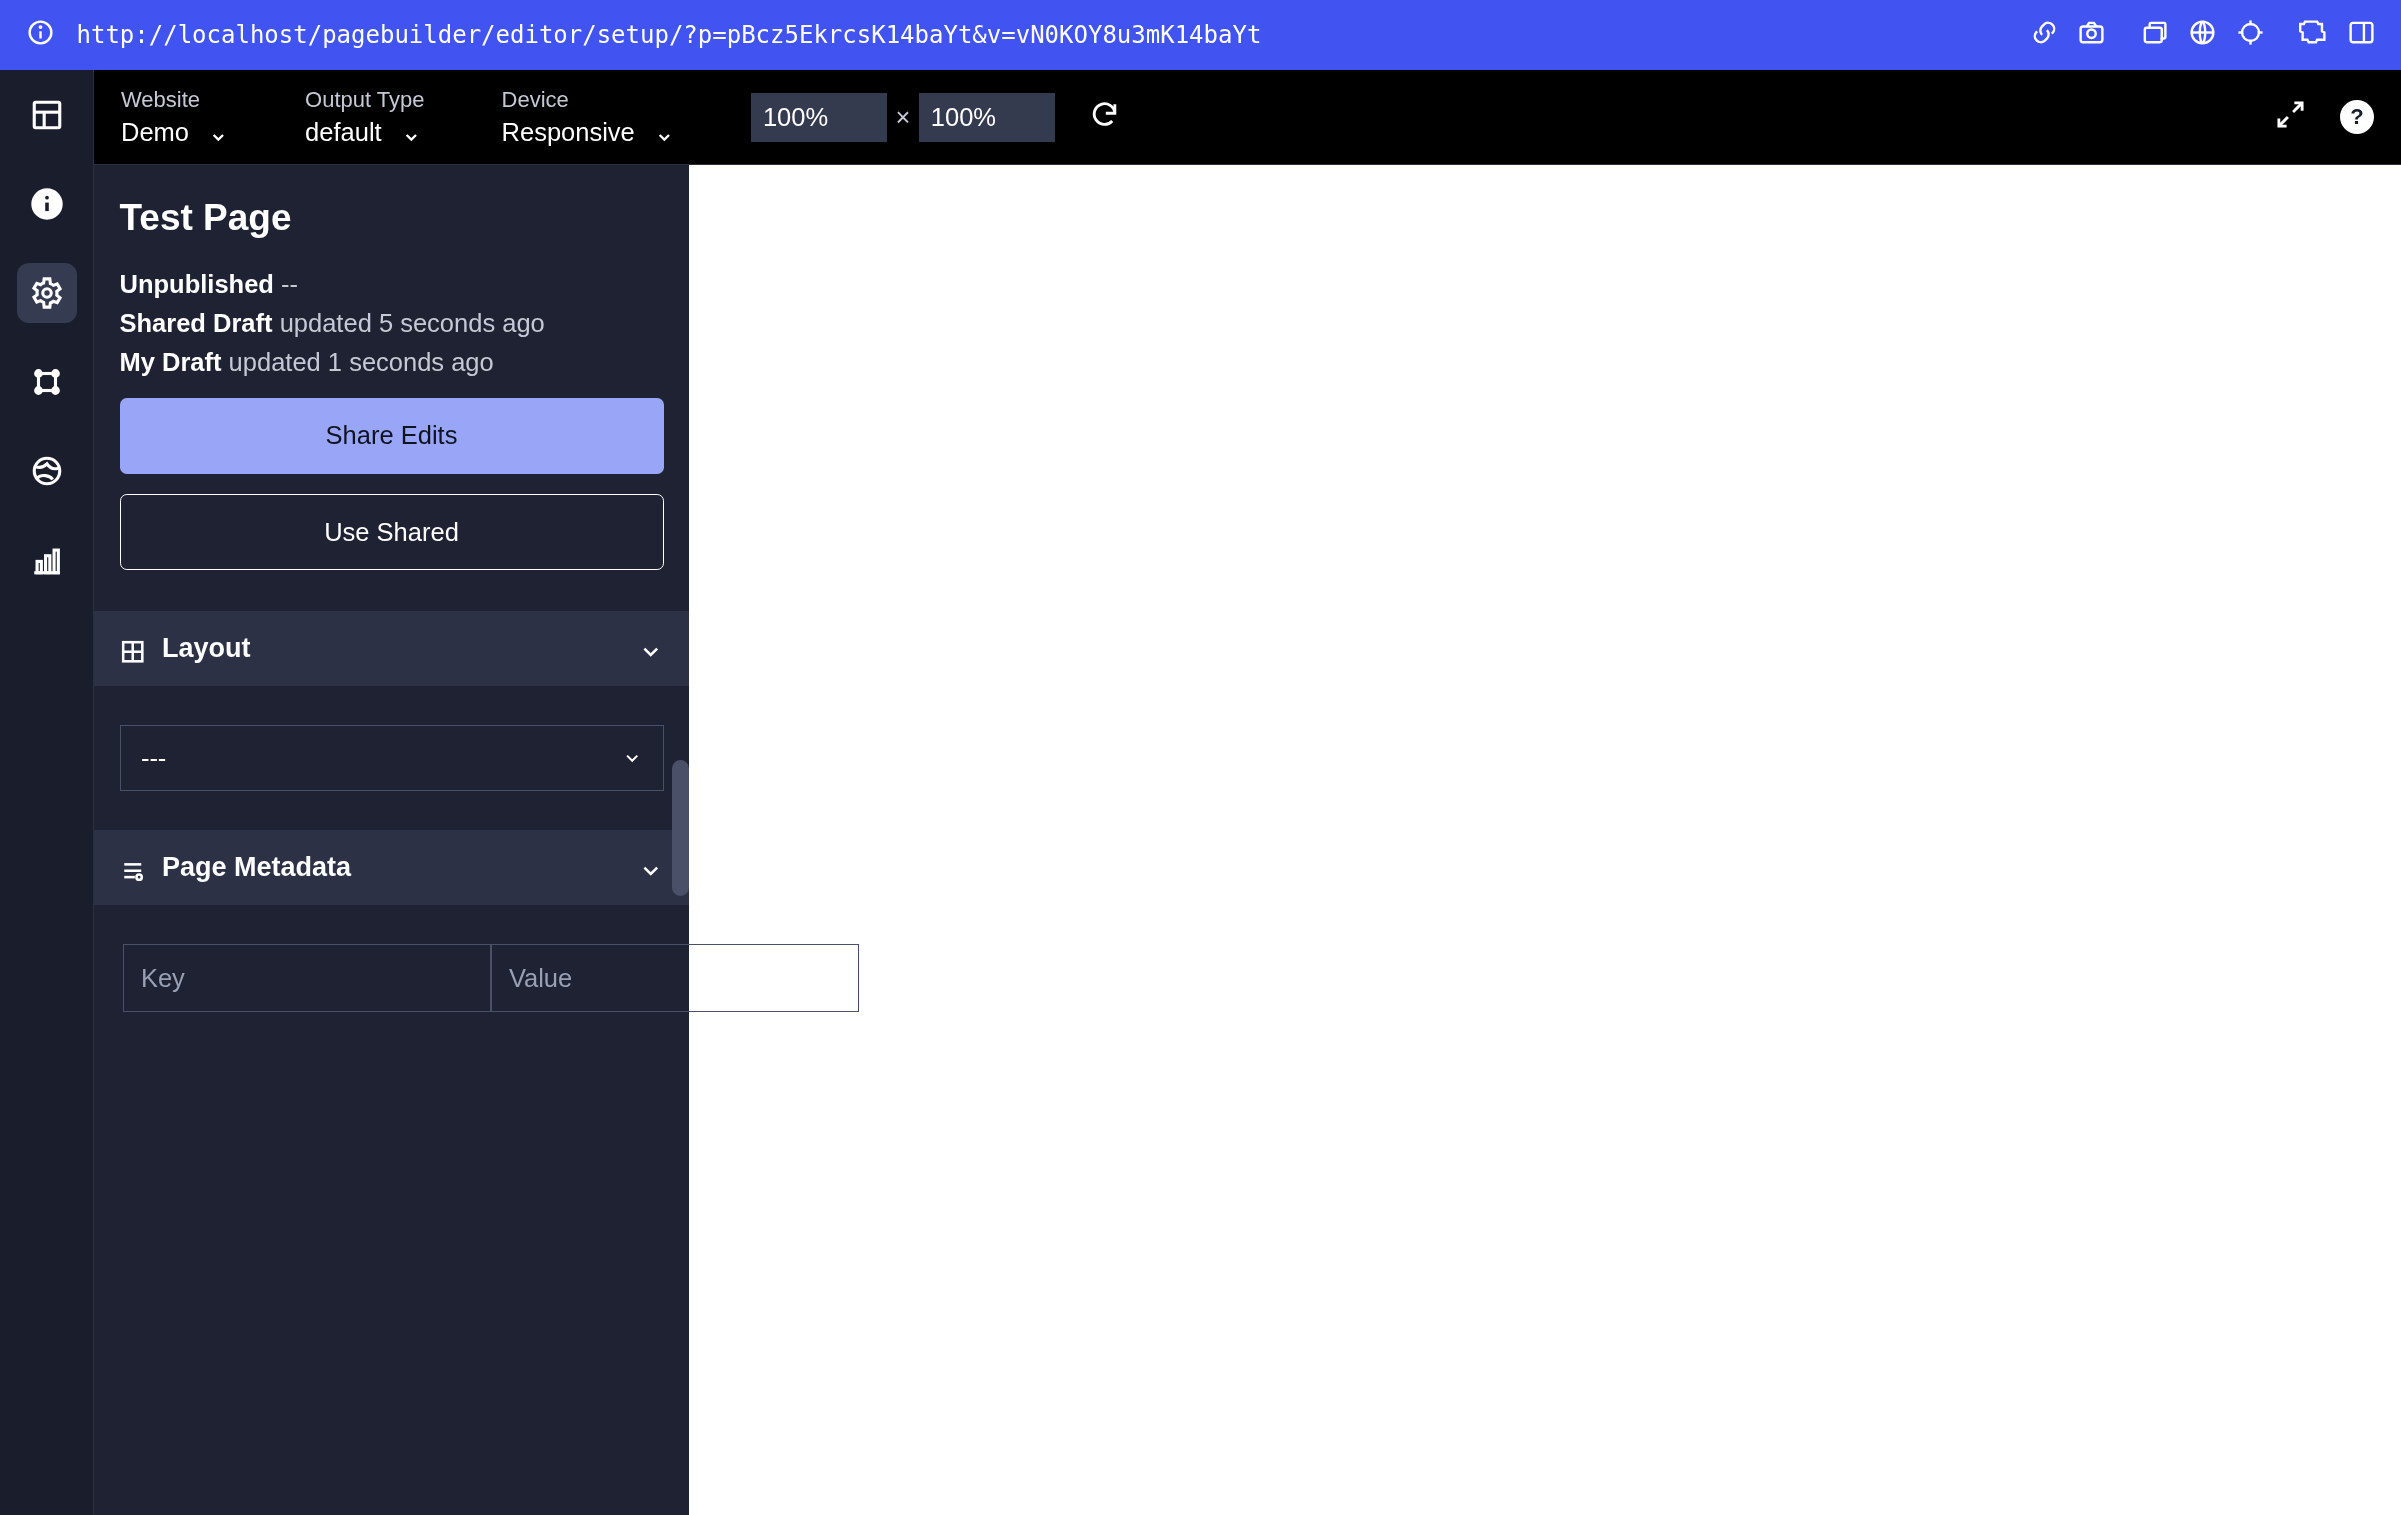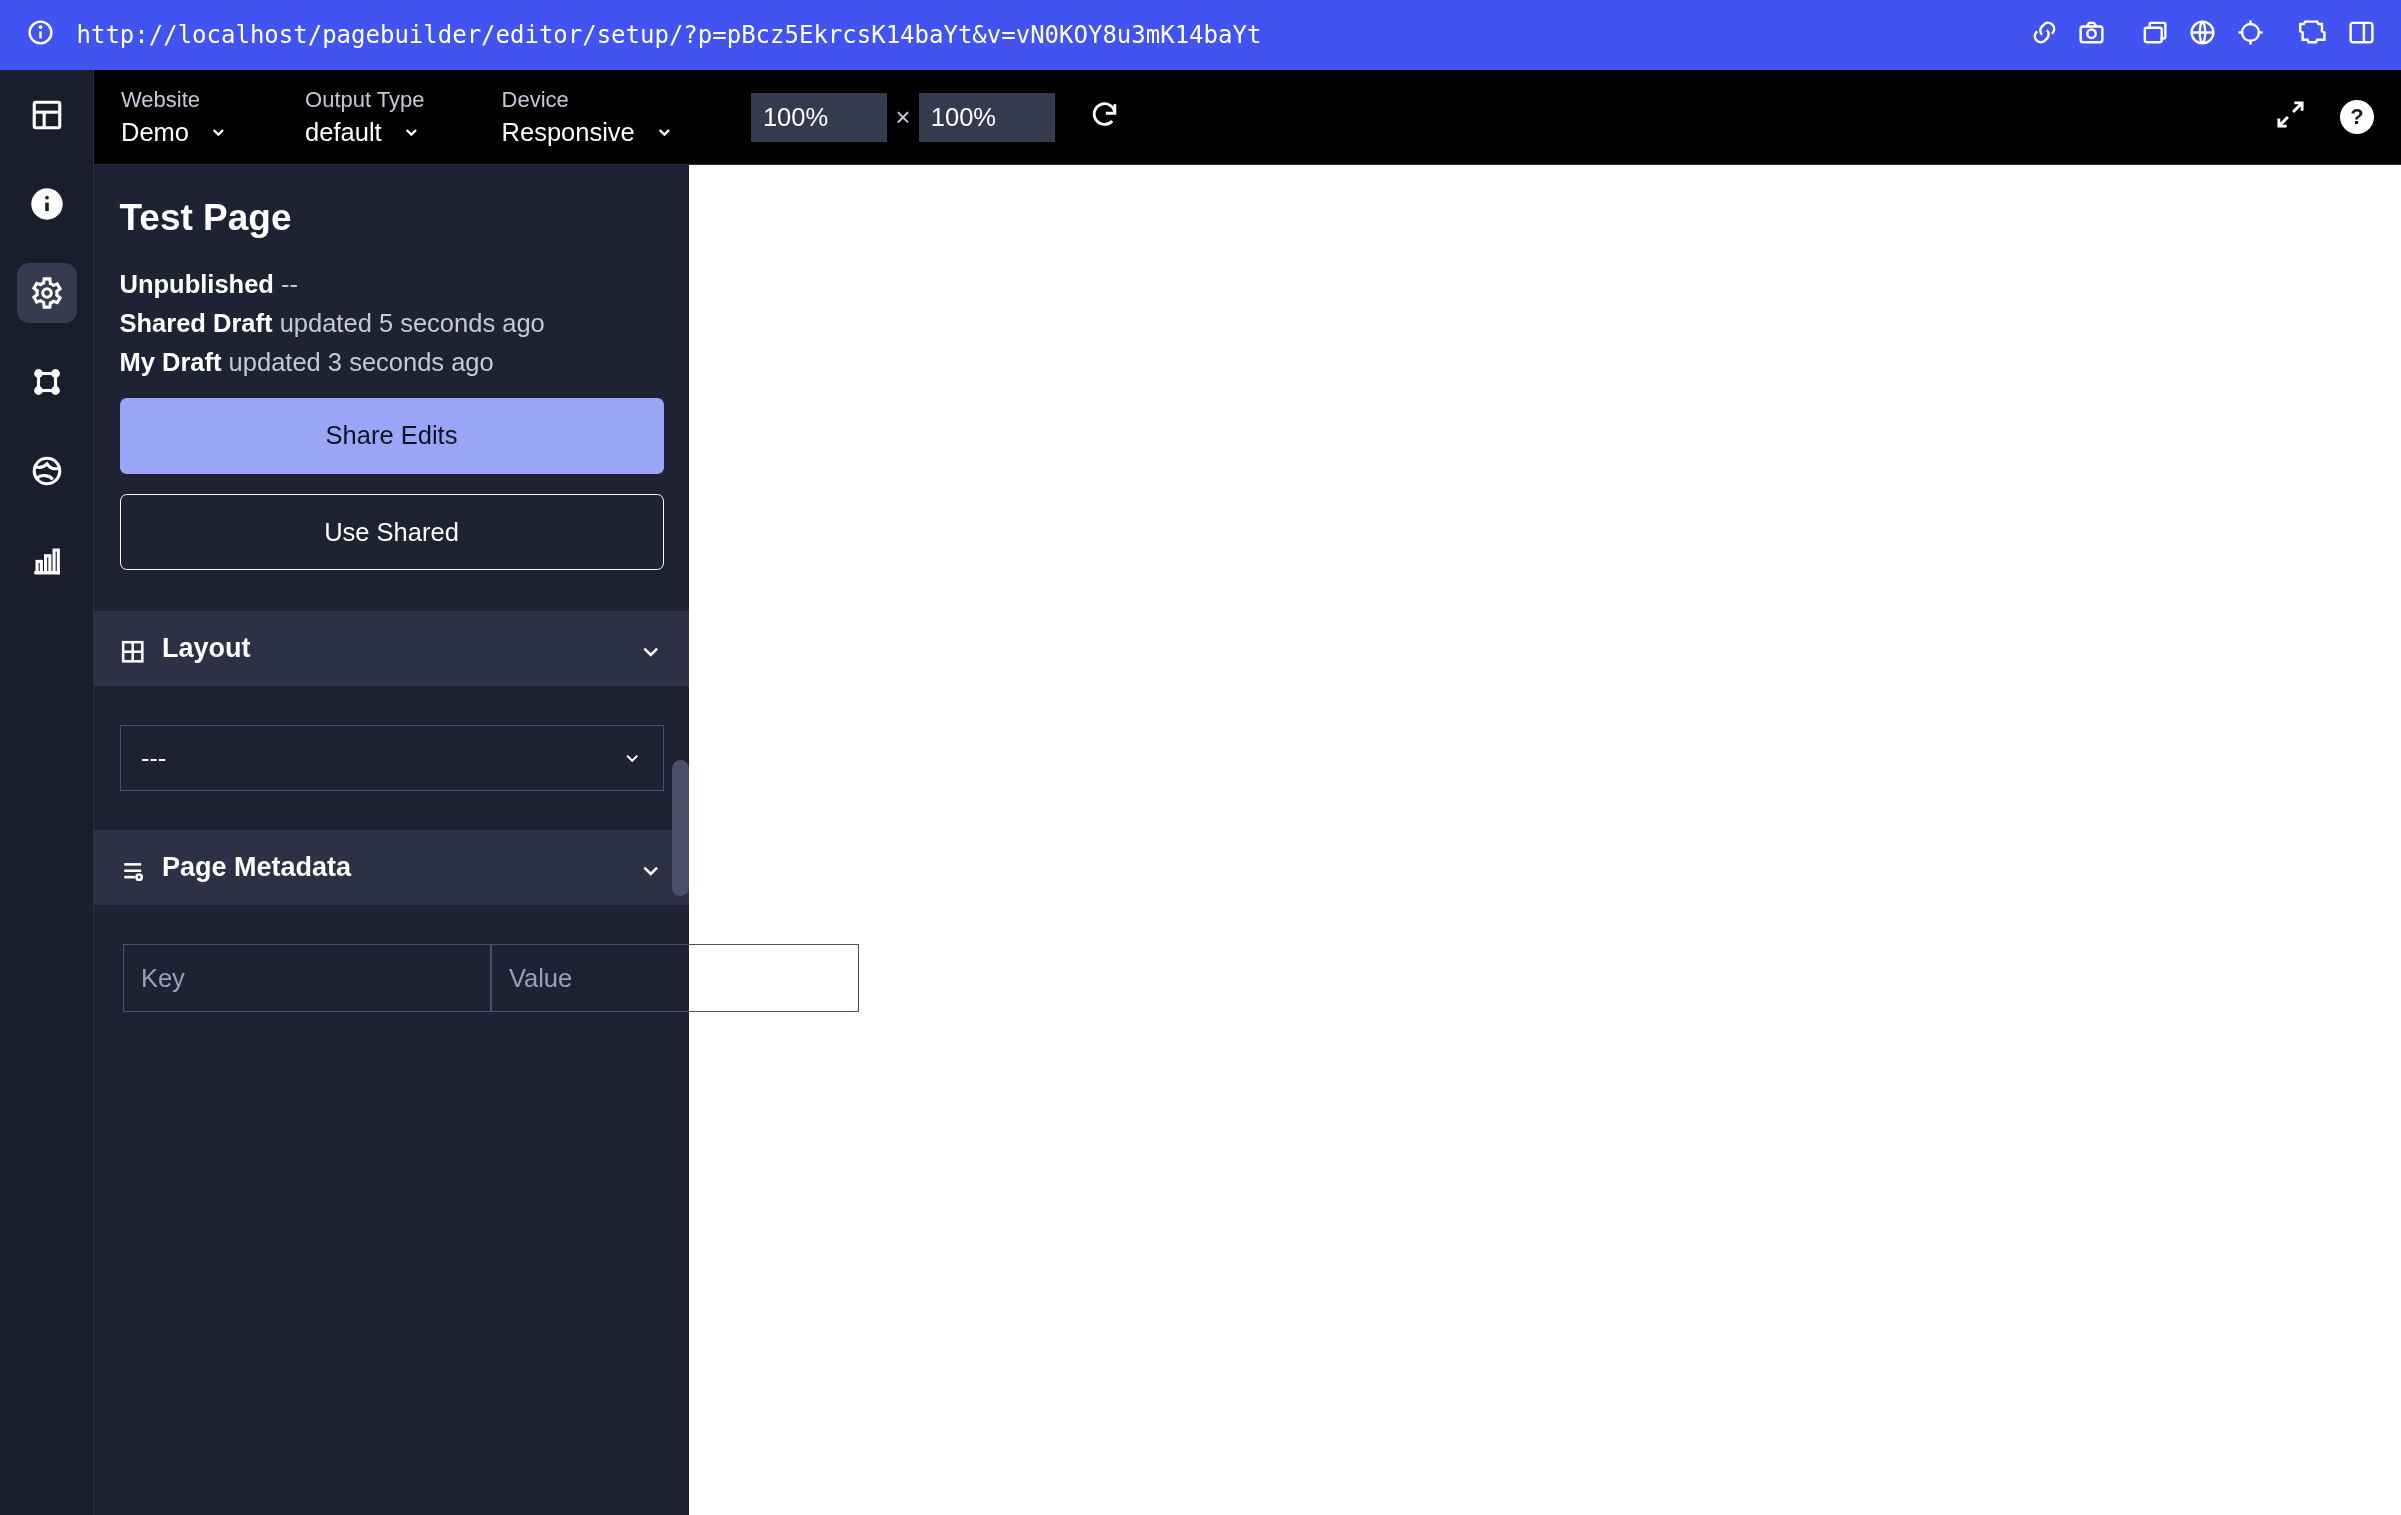--- a/index.html
+++ b/index.html
@@ -75,21 +75,21 @@
       border-bottom: 0.9px solid #2a3040;
       display: flex;
       align-items: center;
       padding: 0 27px;
       gap: 77px;
     }
     .toolbar .drop { display: flex; flex-direction: column; gap: 5.1px; }
     .toolbar .drop .label { font-size: 22px; color: #c5c9d6; }
     .toolbar .drop .value-row {
       display: flex;
-      align-items: center;
+      align-items: flex-end;
       gap: 20.4px;
       font-size: 25.5px;
       color: #fff;
       cursor: pointer;
     }
     .toolbar .chev { width: 18.7px; height: 18.7px; stroke: #fff; fill: none; stroke-width: 3; }
 
     .zoomgroup {
       display: flex;
       align-items: center;
@@ -407,21 +407,21 @@
 
           <div class="page-title">Test Page</div>
 
           <div class="status-line">
             <span class="bold">Unpublished</span><span class="muted"> --</span>
           </div>
           <div class="status-line">
             <span class="bold">Shared Draft</span><span class="muted"> updated 5 seconds ago</span>
           </div>
           <div class="status-line">
-            <span class="bold">My Draft</span><span class="muted"> updated 3 seconds ago</span>
+            <span class="bold">My Draft</span><span class="muted"> updated 1 seconds ago</span>
           </div>
 
           <div class="btn btn-primary">Share Edits</div>
           <div class="btn btn-outline">Use Shared</div>
 
           <div class="section">
             <svg viewBox="0 0 24 24">
                 <rect x="3" y="3" width="18" height="18"></rect>
                 <line x1="3" y1="12" x2="21" y2="12"></line>
                 <line x1="12" y1="3" x2="12" y2="21"></line>

